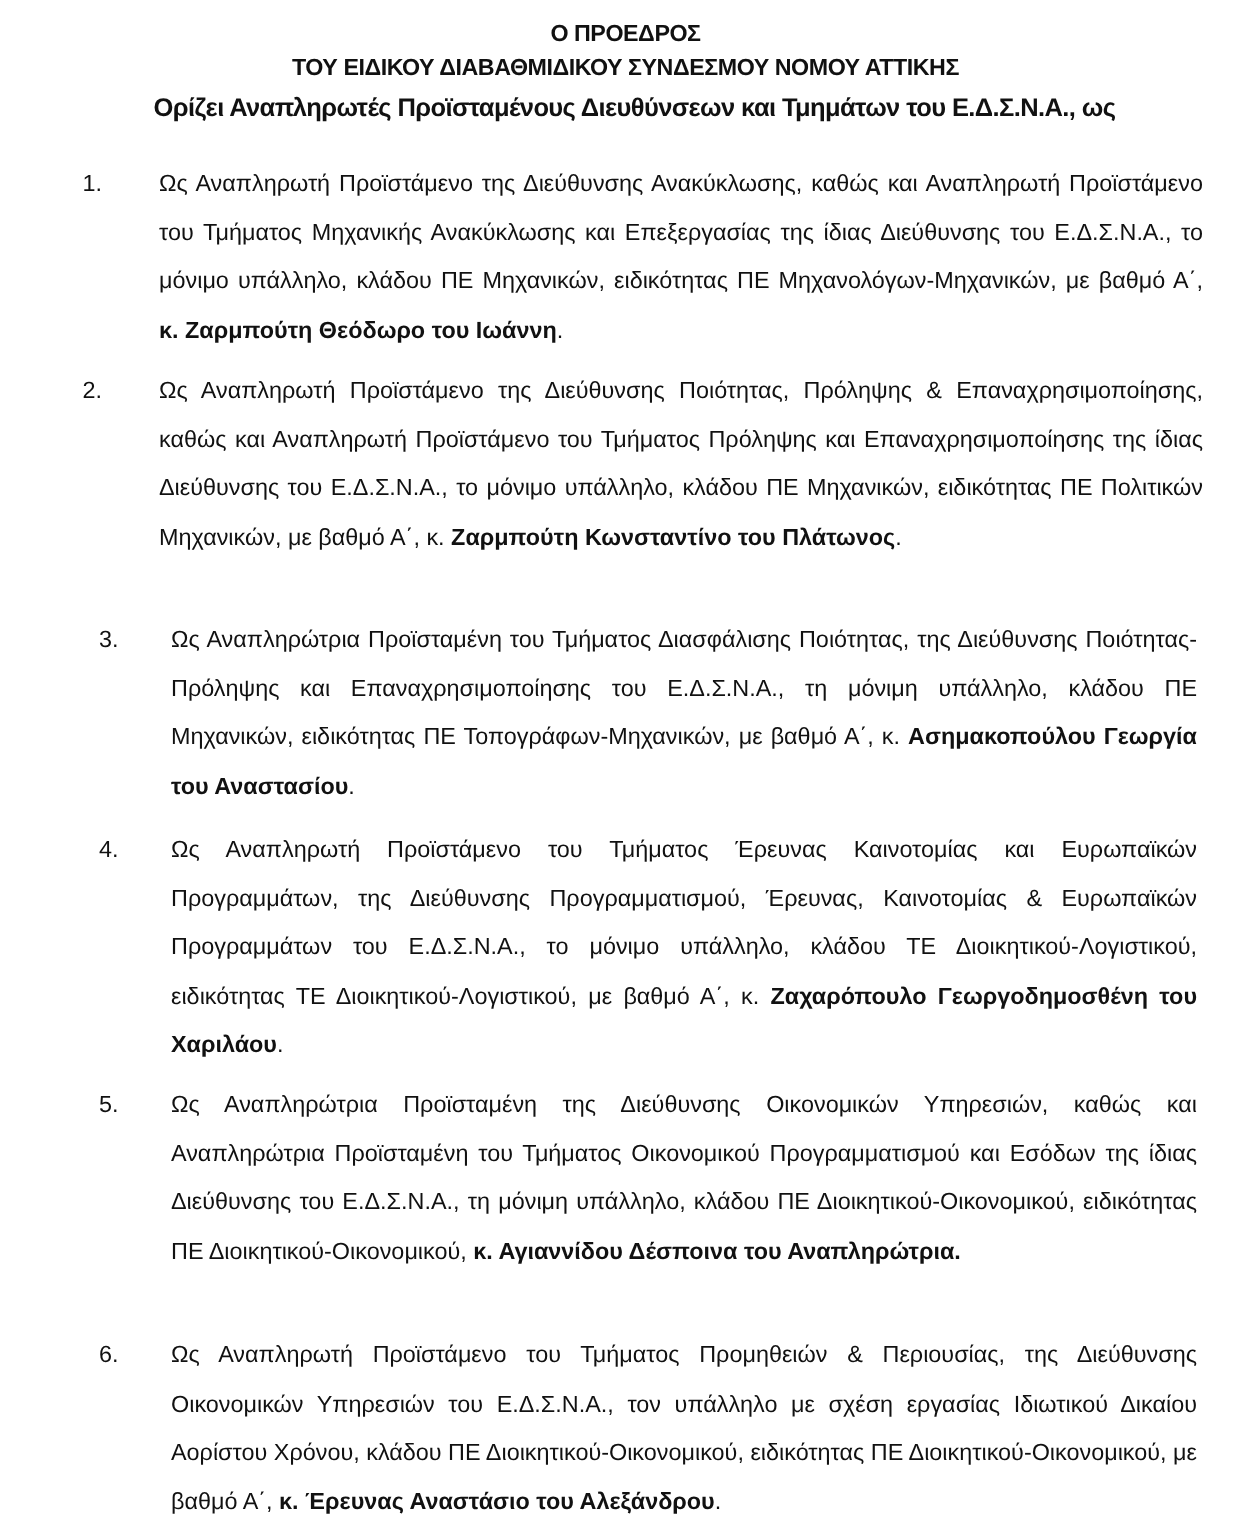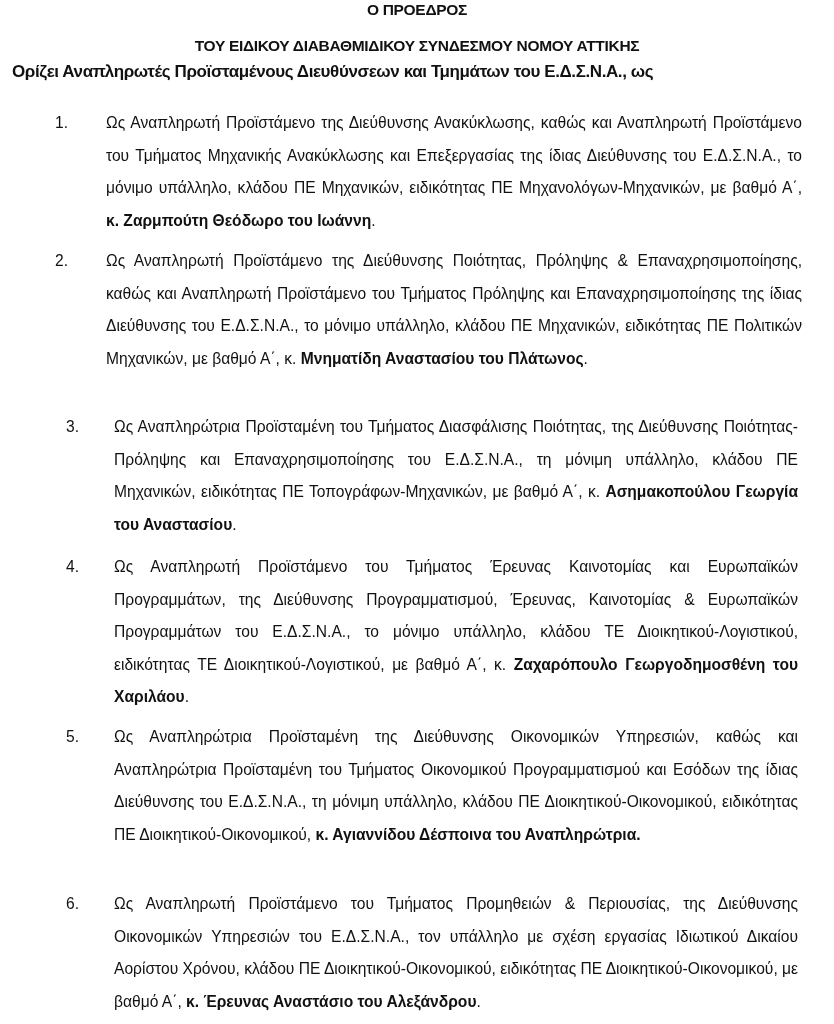--- a/index.html
+++ b/index.html
@@ -7,23 +7,23 @@
     width: 834px; height: 1024px; overflow: hidden;
     font-family: "DejaVu Sans", sans-serif;
     color: #111;
     position: relative;
   }
   .hdr {
     position: absolute; left: 0; right: 0; text-align: center;
     font-weight: bold; font-size: 15.5px; letter-spacing: -0.3px;
     font-family: "Liberation Sans", sans-serif;
   }
-  .hdr.h1 { top: 1px; }
+  .hdr.h1 { top: 14px; }
   .hdr.h2 { top: 37px; text-align: center; }
-  .hdr.h3 { top: 62px; text-align: left; left: 12px; font-size: 17px; letter-spacing: -0.4px; }
+  .hdr.h3 { top: 62px; text-align: center; left: 12px; font-size: 17px; letter-spacing: -0.4px; }
   .item { position: absolute; font-family: "Liberation Sans", sans-serif; font-size: 15.6px; }
   .item .num { position: absolute; top: 0; }
   .item .txt { position: absolute; top: 0; text-align: justify; text-align-last: left; line-height: 32.5px; }
   .item.a .num { left: 55px; }
   .item.a .txt { left: 106px; width: 696px; }
   .item.b .num { left: 66px; }
   .item.b .txt { left: 114px; width: 684px; }
   .item .num, .item .txt { line-height: 32.5px; }
   b { font-weight: bold; }
   #i1 { top: 107px; }
@@ -40,21 +40,21 @@
 <div class="hdr h2">ΤΟΥ ΕΙΔΙΚΟΥ ΔΙΑΒΑΘΜΙΔΙΚΟΥ ΣΥΝΔΕΣΜΟΥ ΝΟΜΟΥ ΑΤΤΙΚΗΣ</div>
 <div class="hdr h3">Ορίζει Αναπληρωτές Προϊσταμένους Διευθύνσεων και Τμημάτων του Ε.Δ.Σ.Ν.Α., ως</div>
 
 <div class="item a" id="i1">
   <span class="num">1.</span>
   <div class="txt"><span>Ως Αναπληρωτή Προϊστάμενο της Διεύθυνσης Ανακύκλωσης, καθώς και Αναπληρωτή Προϊστάμενο του Τμήματος Μηχανικής Ανακύκλωσης και Επεξεργασίας της ίδιας Διεύθυνσης του Ε.Δ.Σ.Ν.Α., το μόνιμο υπάλληλο, κλάδου ΠΕ Μηχανικών, ειδικότητας ΠΕ Μηχανολόγων-Μηχανικών, με βαθμό Α΄, </span><b>κ. Ζαρμπούτη Θεόδωρο του Ιωάννη</b><span>.</span></div>
 </div>
 
 <div class="item a" id="i2">
   <span class="num">2.</span>
-  <div class="txt"><span>Ως Αναπληρωτή Προϊστάμενο της Διεύθυνσης Ποιότητας, Πρόληψης &amp; Επαναχρησιμοποίησης, καθώς και Αναπληρωτή Προϊστάμενο του Τμήματος Πρόληψης και Επαναχρησιμοποίησης της ίδιας Διεύθυνσης του Ε.Δ.Σ.Ν.Α., το μόνιμο υπάλληλο, κλάδου ΠΕ Μηχανικών, ειδικότητας ΠΕ Πολιτικών Μηχανικών, με βαθμό Α΄, κ. </span><b>Μνηματίδη Αναστασίου του Πλάτωνος</b><span>.</span></div>
+  <div class="txt"><span>Ως Αναπληρωτή Προϊστάμενο της Διεύθυνσης Ποιότητας, Πρόληψης &amp; Επαναχρησιμοποίησης, καθώς και Αναπληρωτή Προϊστάμενο του Τμήματος Πρόληψης και Επαναχρησιμοποίησης της ίδιας Διεύθυνσης του Ε.Δ.Σ.Ν.Α., το μόνιμο υπάλληλο, κλάδου ΠΕ Μηχανικών, ειδικότητας ΠΕ Πολιτικών Μηχανικών, με βαθμό Α΄, κ. </span><b>Ζαρμπούτη Κωνσταντίνο του Πλάτωνος</b><span>.</span></div>
 </div>
 
 <div class="item b" id="i3">
   <span class="num">3.</span>
   <div class="txt"><span>Ως Αναπληρώτρια Προϊσταμένη του Τμήματος Διασφάλισης Ποιότητας, της Διεύθυνσης Ποιότητας- Πρόληψης και Επαναχρησιμοποίησης του Ε.Δ.Σ.Ν.Α., τη μόνιμη υπάλληλο, κλάδου ΠΕ Μηχανικών, ειδικότητας ΠΕ Τοπογράφων-Μηχανικών, με βαθμό Α΄, κ. </span><b>Ασημακοπούλου Γεωργία του Αναστασίου</b><span>.</span></div>
 </div>
 
 <div class="item b" id="i4">
   <span class="num">4.</span>
   <div class="txt"><span>Ως Αναπληρωτή Προϊστάμενο του Τμήματος Έρευνας Καινοτομίας και Ευρωπαϊκών Προγραμμάτων, της Διεύθυνσης Προγραμματισμού, Έρευνας, Καινοτομίας &amp; Ευρωπαϊκών Προγραμμάτων του Ε.Δ.Σ.Ν.Α., το μόνιμο υπάλληλο, κλάδου ΤΕ Διοικητικού-Λογιστικού, ειδικότητας ΤΕ Διοικητικού-Λογιστικού, με βαθμό Α΄, κ. </span><b>Ζαχαρόπουλο Γεωργοδημοσθένη του Χαριλάου</b><span>.</span></div>

